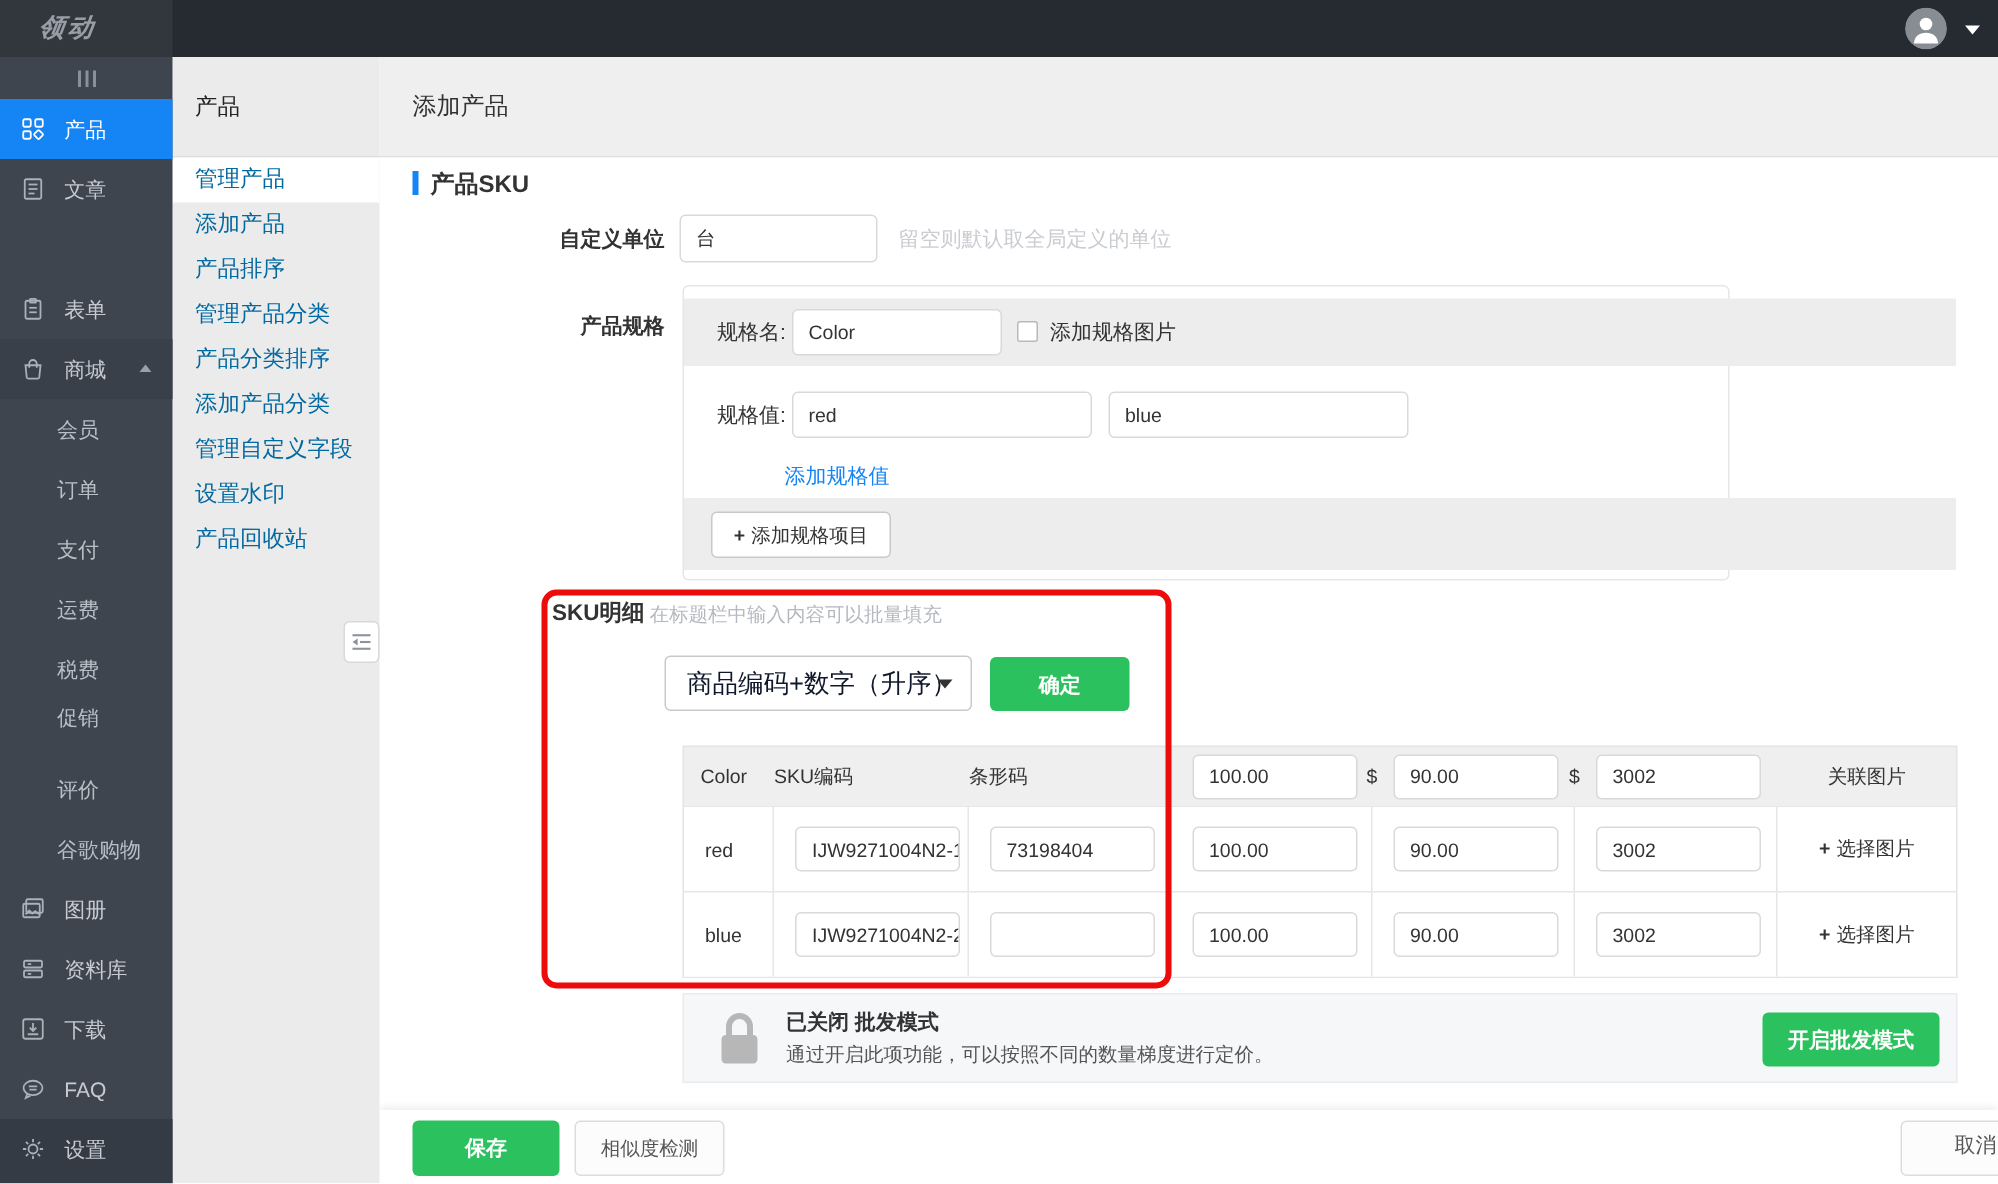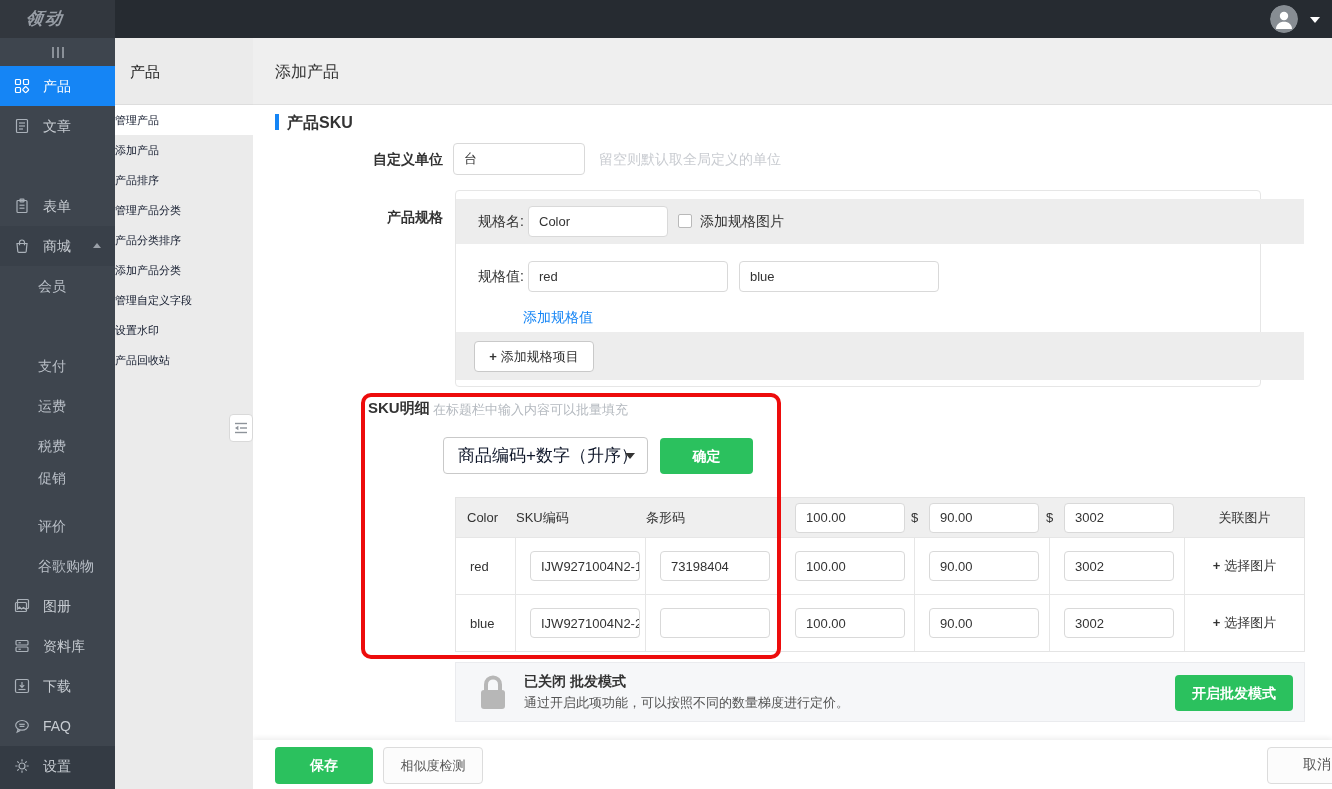--- a/index.html
+++ b/index.html
@@ -23,21 +23,21 @@
   .nav-item.active { background:#1585f5; color:#fff; }
   .nav-item.active svg { stroke:#fff; }
   .nav-item.shaded { background:#394049; }
   .nav-item.settings { background:#343b44; height:43px; }
   .nav-sub { padding-left:38px; color:#b9bfc7; }
   .mall-caret { position:absolute; right:14px; top:17px; width:0; height:0; border-left:4px solid transparent; border-right:4px solid transparent; border-bottom:5px solid #9aa0a8; }
 
   
   .subbar { position:absolute; left:115px; top:38px; width:138px; height:751px; background:#ebebeb; z-index:4; }
   .subbar-title { height:67px; line-height:67px; padding-left:15px; font-size:15px; color:#222; border-bottom:1px solid #ddd; }
-  .sub-item { height:30px; line-height:30px; font-size:11px; color:#0f172a; cursor:pointer; }
+  .sub-item { height:30px; line-height:30px; padding-left:15px; font-size:15px; color:#0369a1; cursor:pointer; }
   .sub-item.active { background:#fff; }
   .collapse-btn { position:absolute; left:229px; top:414px; width:24px; height:28px; background:#fff; border:1px solid #d9d9d9; border-radius:4px; z-index:30; display:flex; align-items:center; justify-content:center; cursor:pointer; }
   .collapse-btn svg { stroke:#8d939a; stroke-width:1.4; fill:#8d939a; }
 
   
   .main { position:absolute; left:253px; top:38px; width:1079px; height:751px; background:#fff; }
   .page-head { height:67px; line-height:67px; padding-left:22px; background:#efefef; border-bottom:1px solid #e0e0e0; font-size:16px; color:#333; }
   .content { position:relative; width:1079px; height:635px; background:#fff; }
 
   .section-head { position:absolute; left:22px; top:8px; height:18px; }
@@ -46,21 +46,21 @@
 
   .form-label { position:absolute; left:0; width:190px; text-align:right; font-size:14px; font-weight:600; color:#333; }
   .hint { color:#c9ccd1; font-size:14px; }
   input.ipt { border:1px solid #d9d9d9; border-radius:4px; font-size:13px; color:#333; padding-left:10px; font-family:inherit; outline:none; background:#fff; }
 
   .unit-label { top:38px; line-height:32px; }
   .unit-input { position:absolute; left:200px; top:38px; width:132px; height:32px; }
   .unit-hint { position:absolute; left:346px; top:38px; line-height:32px; }
 
   .spec-label { top:96px; line-height:32px; }
-  .spec-panel { position:absolute; left:202px; top:85px; width:806px; height:197px; border:1px solid #e6e6e6; border-radius:4px; background:#fff;text-decoration:underline; }
+  .spec-panel { position:absolute; left:202px; top:85px; width:698px; height:197px; border:1px solid #e6e6e6; border-radius:4px; background:#fff;text-decoration:underline; }
   .band1 { position:absolute; left:0; top:8px; width:848px; height:45px; background:#ededed; }
   .band2 { position:absolute; left:0; top:141px; width:848px; height:48px; background:#ededed; }
   .inline-label { position:absolute; font-size:14px; color:#333; }
   .spec-name-label { left:22px; top:8px; line-height:45px; }
   .spec-name-input { position:absolute; left:72px; top:15px; width:140px; height:31px; }
   .cbx { position:absolute; left:222px; top:23px; width:14px; height:14px; border:1px solid #b9b9b9; border-radius:2px; background:#fff; cursor:pointer; }
   .cbx-label { left:244px; top:8px; line-height:45px; }
   .spec-value-label { left:22px; top:70px; line-height:31px; }
   .spec-value-1 { position:absolute; left:72px; top:70px; width:200px; height:31px; }
   .spec-value-2 { position:absolute; left:283px; top:70px; width:200px; height:31px; }
@@ -168,20 +168,21 @@
     <div class="nav-item shaded" style="top:188px">
       <span class="nav-icon"><svg width="16" height="16" viewBox="0 0 16 16">
             <path d="M3 5.5h10l-.8 8a1 1 0 0 1-1 .9H4.8a1 1 0 0 1-1-.9z"></path>
             <path d="M5.5 7.2V4.5a2.5 2.5 0 0 1 5 0v2.7"></path>
           </svg></span>
       <span>商城</span>
       <span class="mall-caret"></span>
     </div>
 
     <div class="nav-item nav-sub" style="top:228px">会员</div>
+    <div class="nav-item nav-sub" style="top:268px">订单</div>
     <div class="nav-item nav-sub" style="top:308px">支付</div>
     <div class="nav-item nav-sub" style="top:348px">运费</div>
     <div class="nav-item nav-sub" style="top:388px">税费</div>
     <div class="nav-item nav-sub" style="top:420px">促销</div>
     <div class="nav-item nav-sub" style="top:468px">评价</div>
     <div class="nav-item" style="top:548px">
       <span class="nav-icon"><svg width="16" height="16" viewBox="0 0 16 16">
             <rect x="3.5" y="1.5" width="11" height="9" rx="1"></rect>
             <rect x="1.5" y="4.5" width="11" height="9" rx="1"></rect>
             <path d="M3 11.5l2.5-2.5 2 2 2-1.5 2.5 2"></path>

